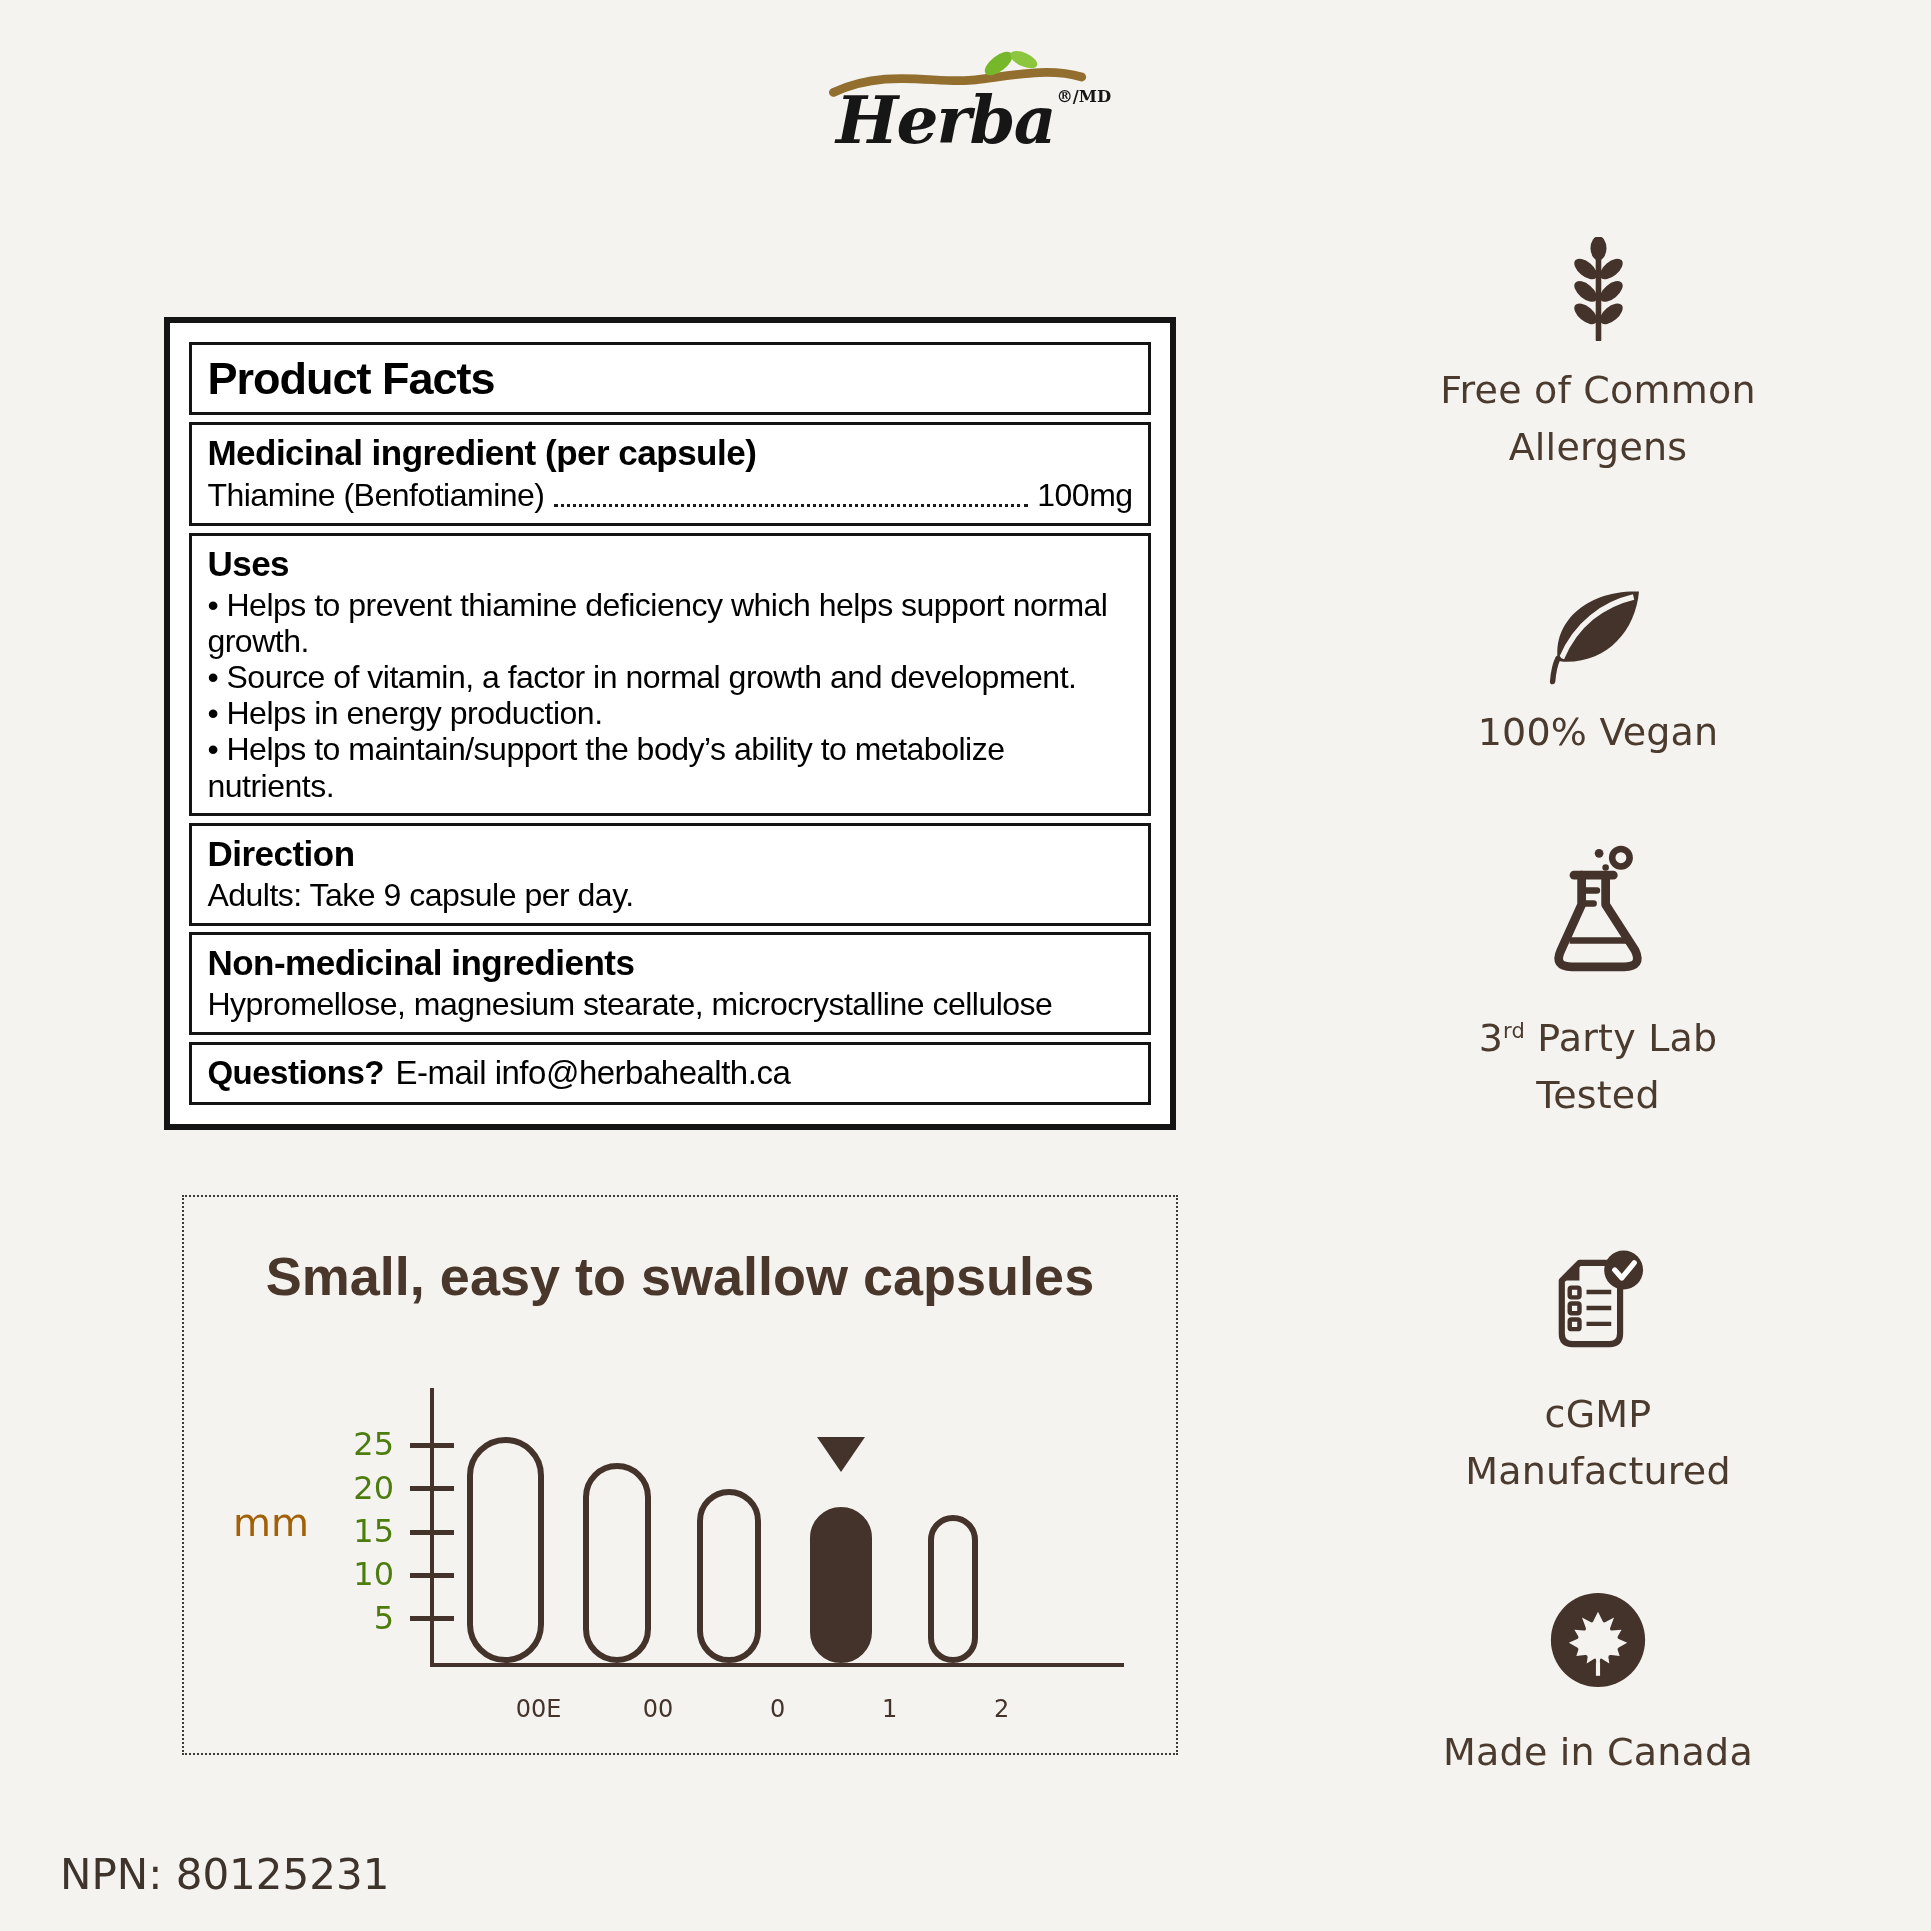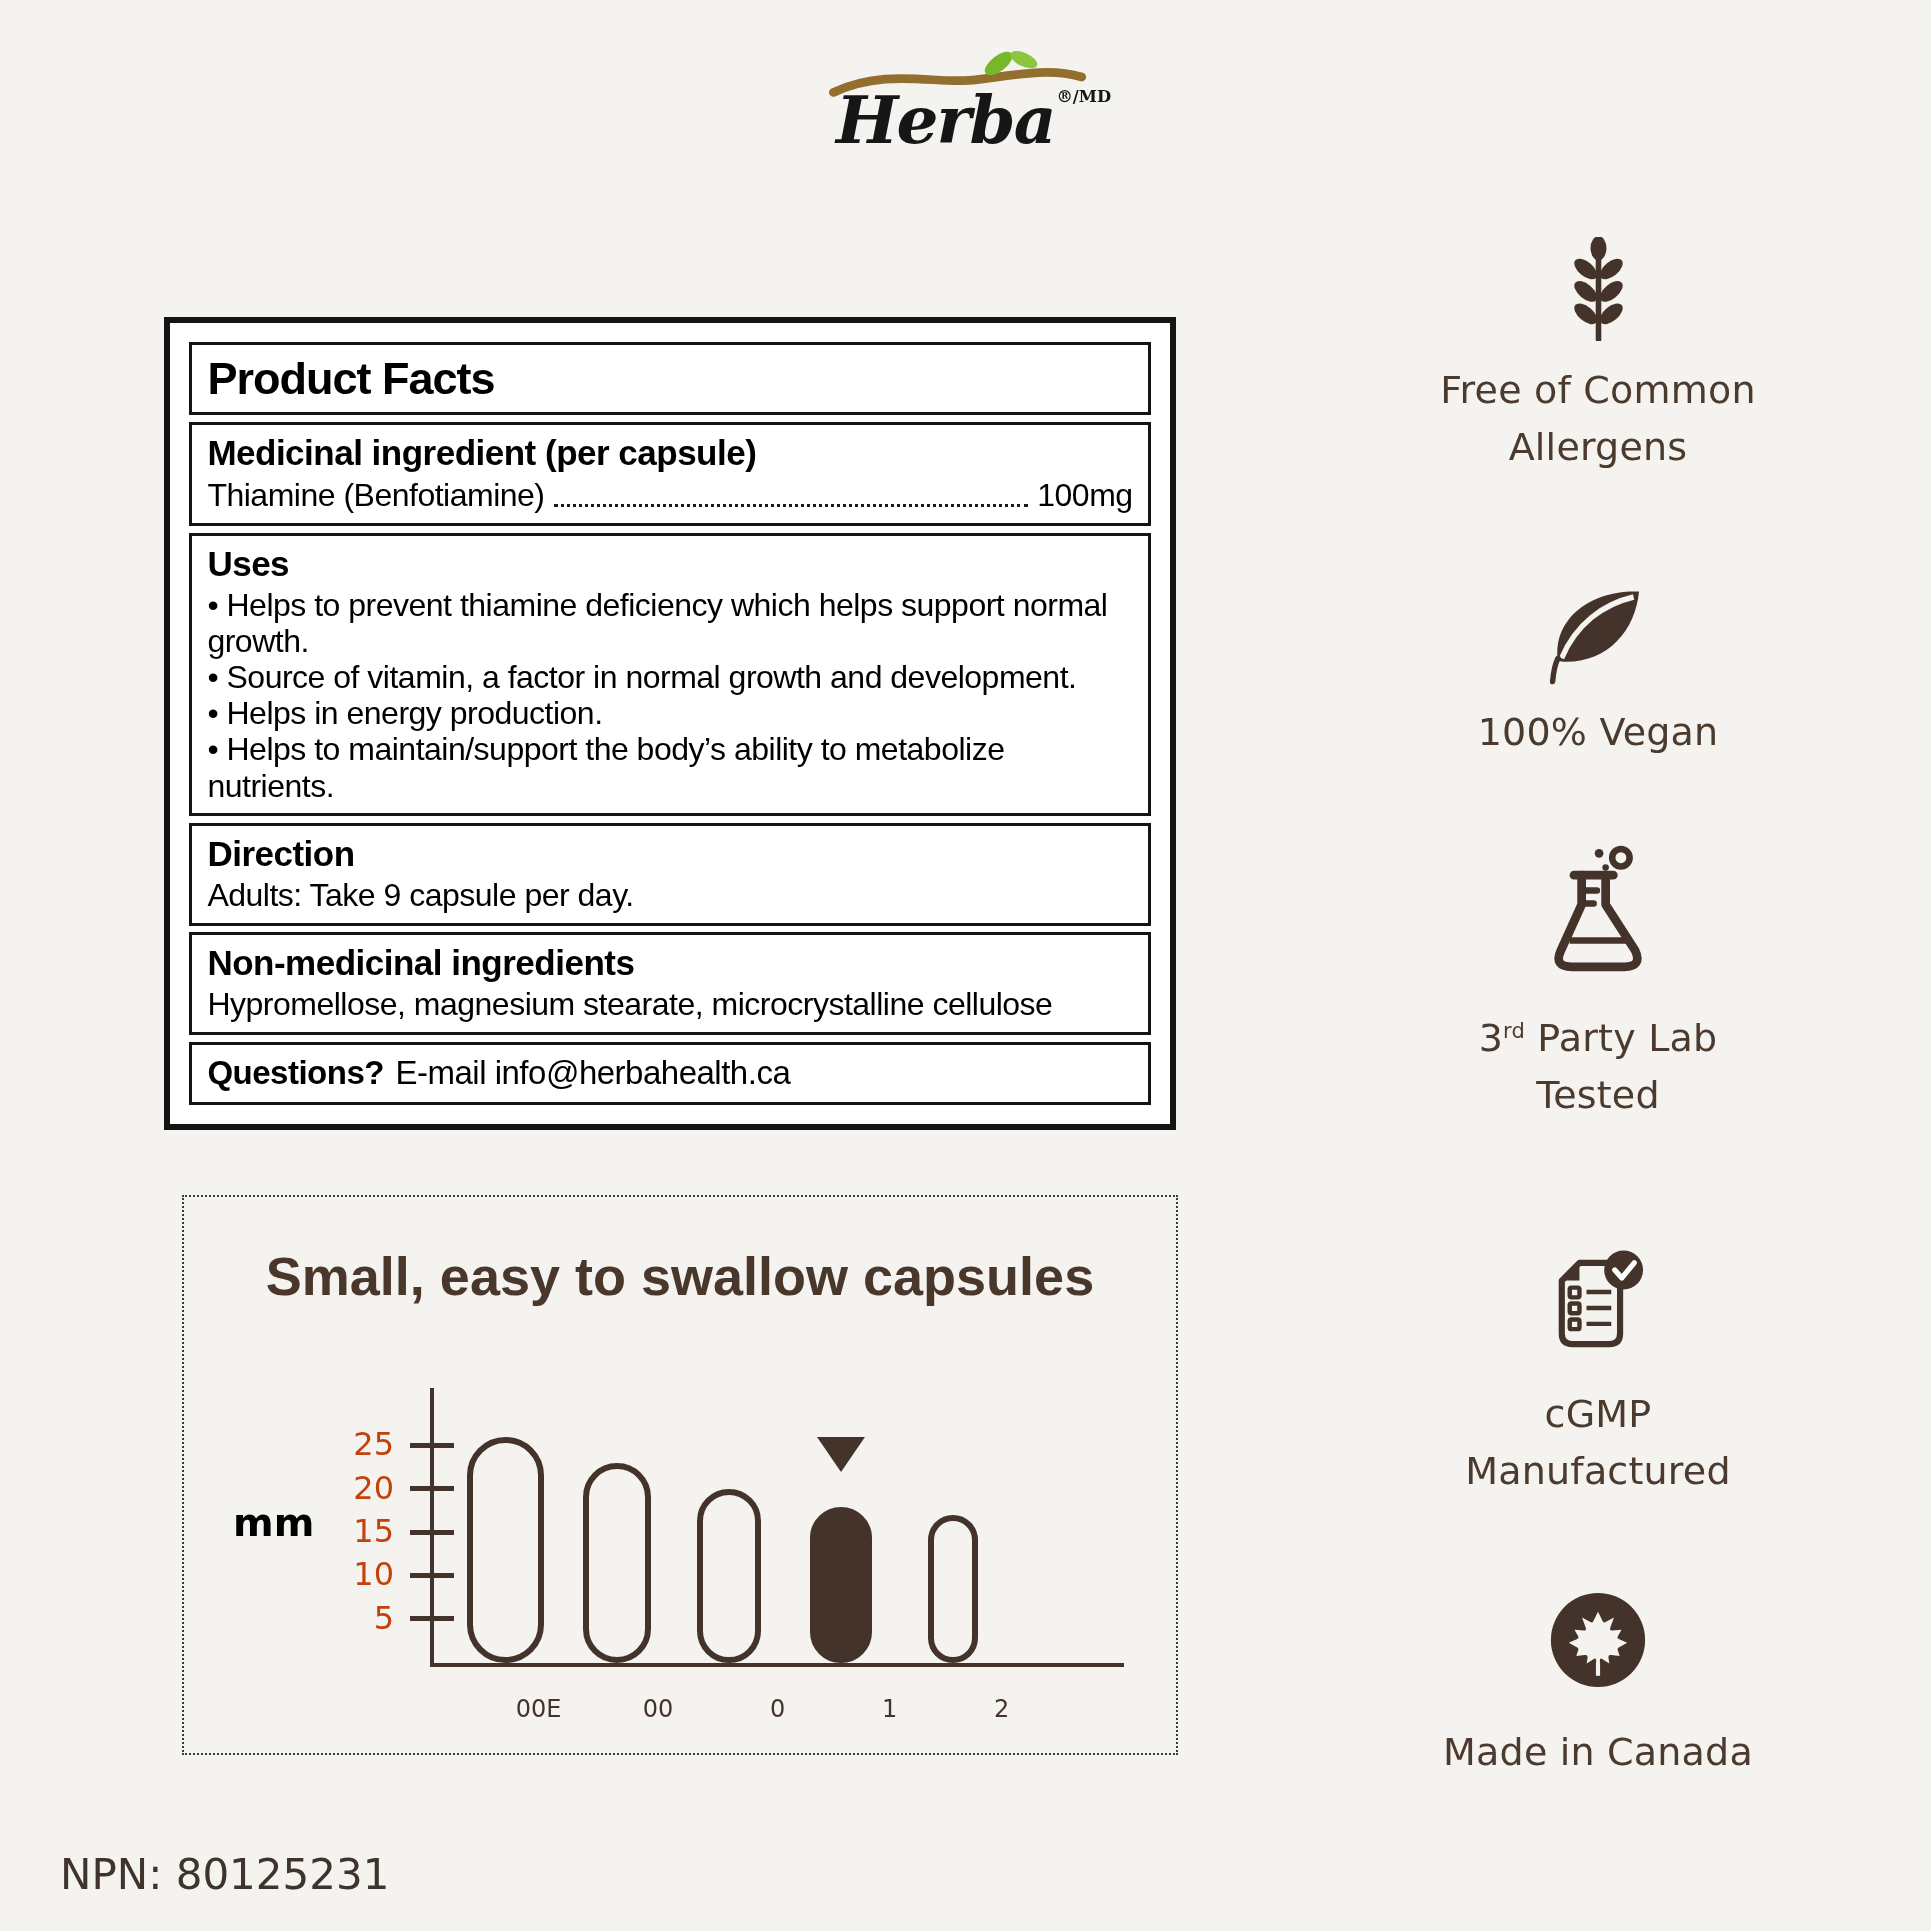--- a/index.html
+++ b/index.html
@@ -29,23 +29,23 @@
   .pf-head-inline{font-weight:bold;margin-right:11.6px;}
   
   .swallow-box{position:absolute;left:182px;top:1195px;width:996px;height:560px;
     box-sizing:border-box;border:2.9px dotted #3b3b3b;}
   .swallow-title{position:absolute;top:48px;left:0;width:100%;text-align:center;
     font-size:54px;font-weight:bold;letter-spacing:0px;color:#4a372c;}
   .chart{position:absolute;left:246px;top:191px;width:690px;height:275px;
     border-left:4.8px solid #44332a;border-bottom:4.8px solid #44332a;}
   .tick-line{position:absolute;left:-24px;width:44px;height:4.8px;background:#44332a;}
   .tick-label{position:absolute;left:-108px;width:68px;text-align:right;
-    font-size:32px;color:#c2410c;font-family:"DejaVu Sans",sans-serif;}
-  .mm-label{position:absolute;left:-201px;bottom:118px;font-size:39px;color:#000000;
-    font-family:"DejaVu Sans",sans-serif;font-weight:bold;}
+    font-size:32px;color:#4d7c0f;font-family:"DejaVu Sans",sans-serif;}
+  .mm-label{position:absolute;left:-201px;bottom:118px;font-size:39px;color:#a16207;
+    font-family:"DejaVu Sans",sans-serif;}
   .cap-row{position:absolute;left:15.4px;bottom:0;height:100%;display:flex;align-items:flex-end;}
   .cap-cell{width:112px;height:100%;position:relative;display:flex;
     justify-content:center;align-items:flex-end;}
   .capsule{box-sizing:border-box;border:6.8px solid #44332a;border-radius:193px;background:transparent;}
   .capsule.filled{background:#44332a;}
   .pointer-arrow{position:absolute;left:50%;transform:translateX(-50%);
     width:0;height:0;border-left:24px solid transparent;border-right:24px solid transparent;
     border-top:35px solid #44332a;}
   .cap-label{position:absolute;bottom:-60px;width:100%;text-align:right;
     font-size:24px;color:#44332a;font-family:"DejaVu Sans",sans-serif;}

